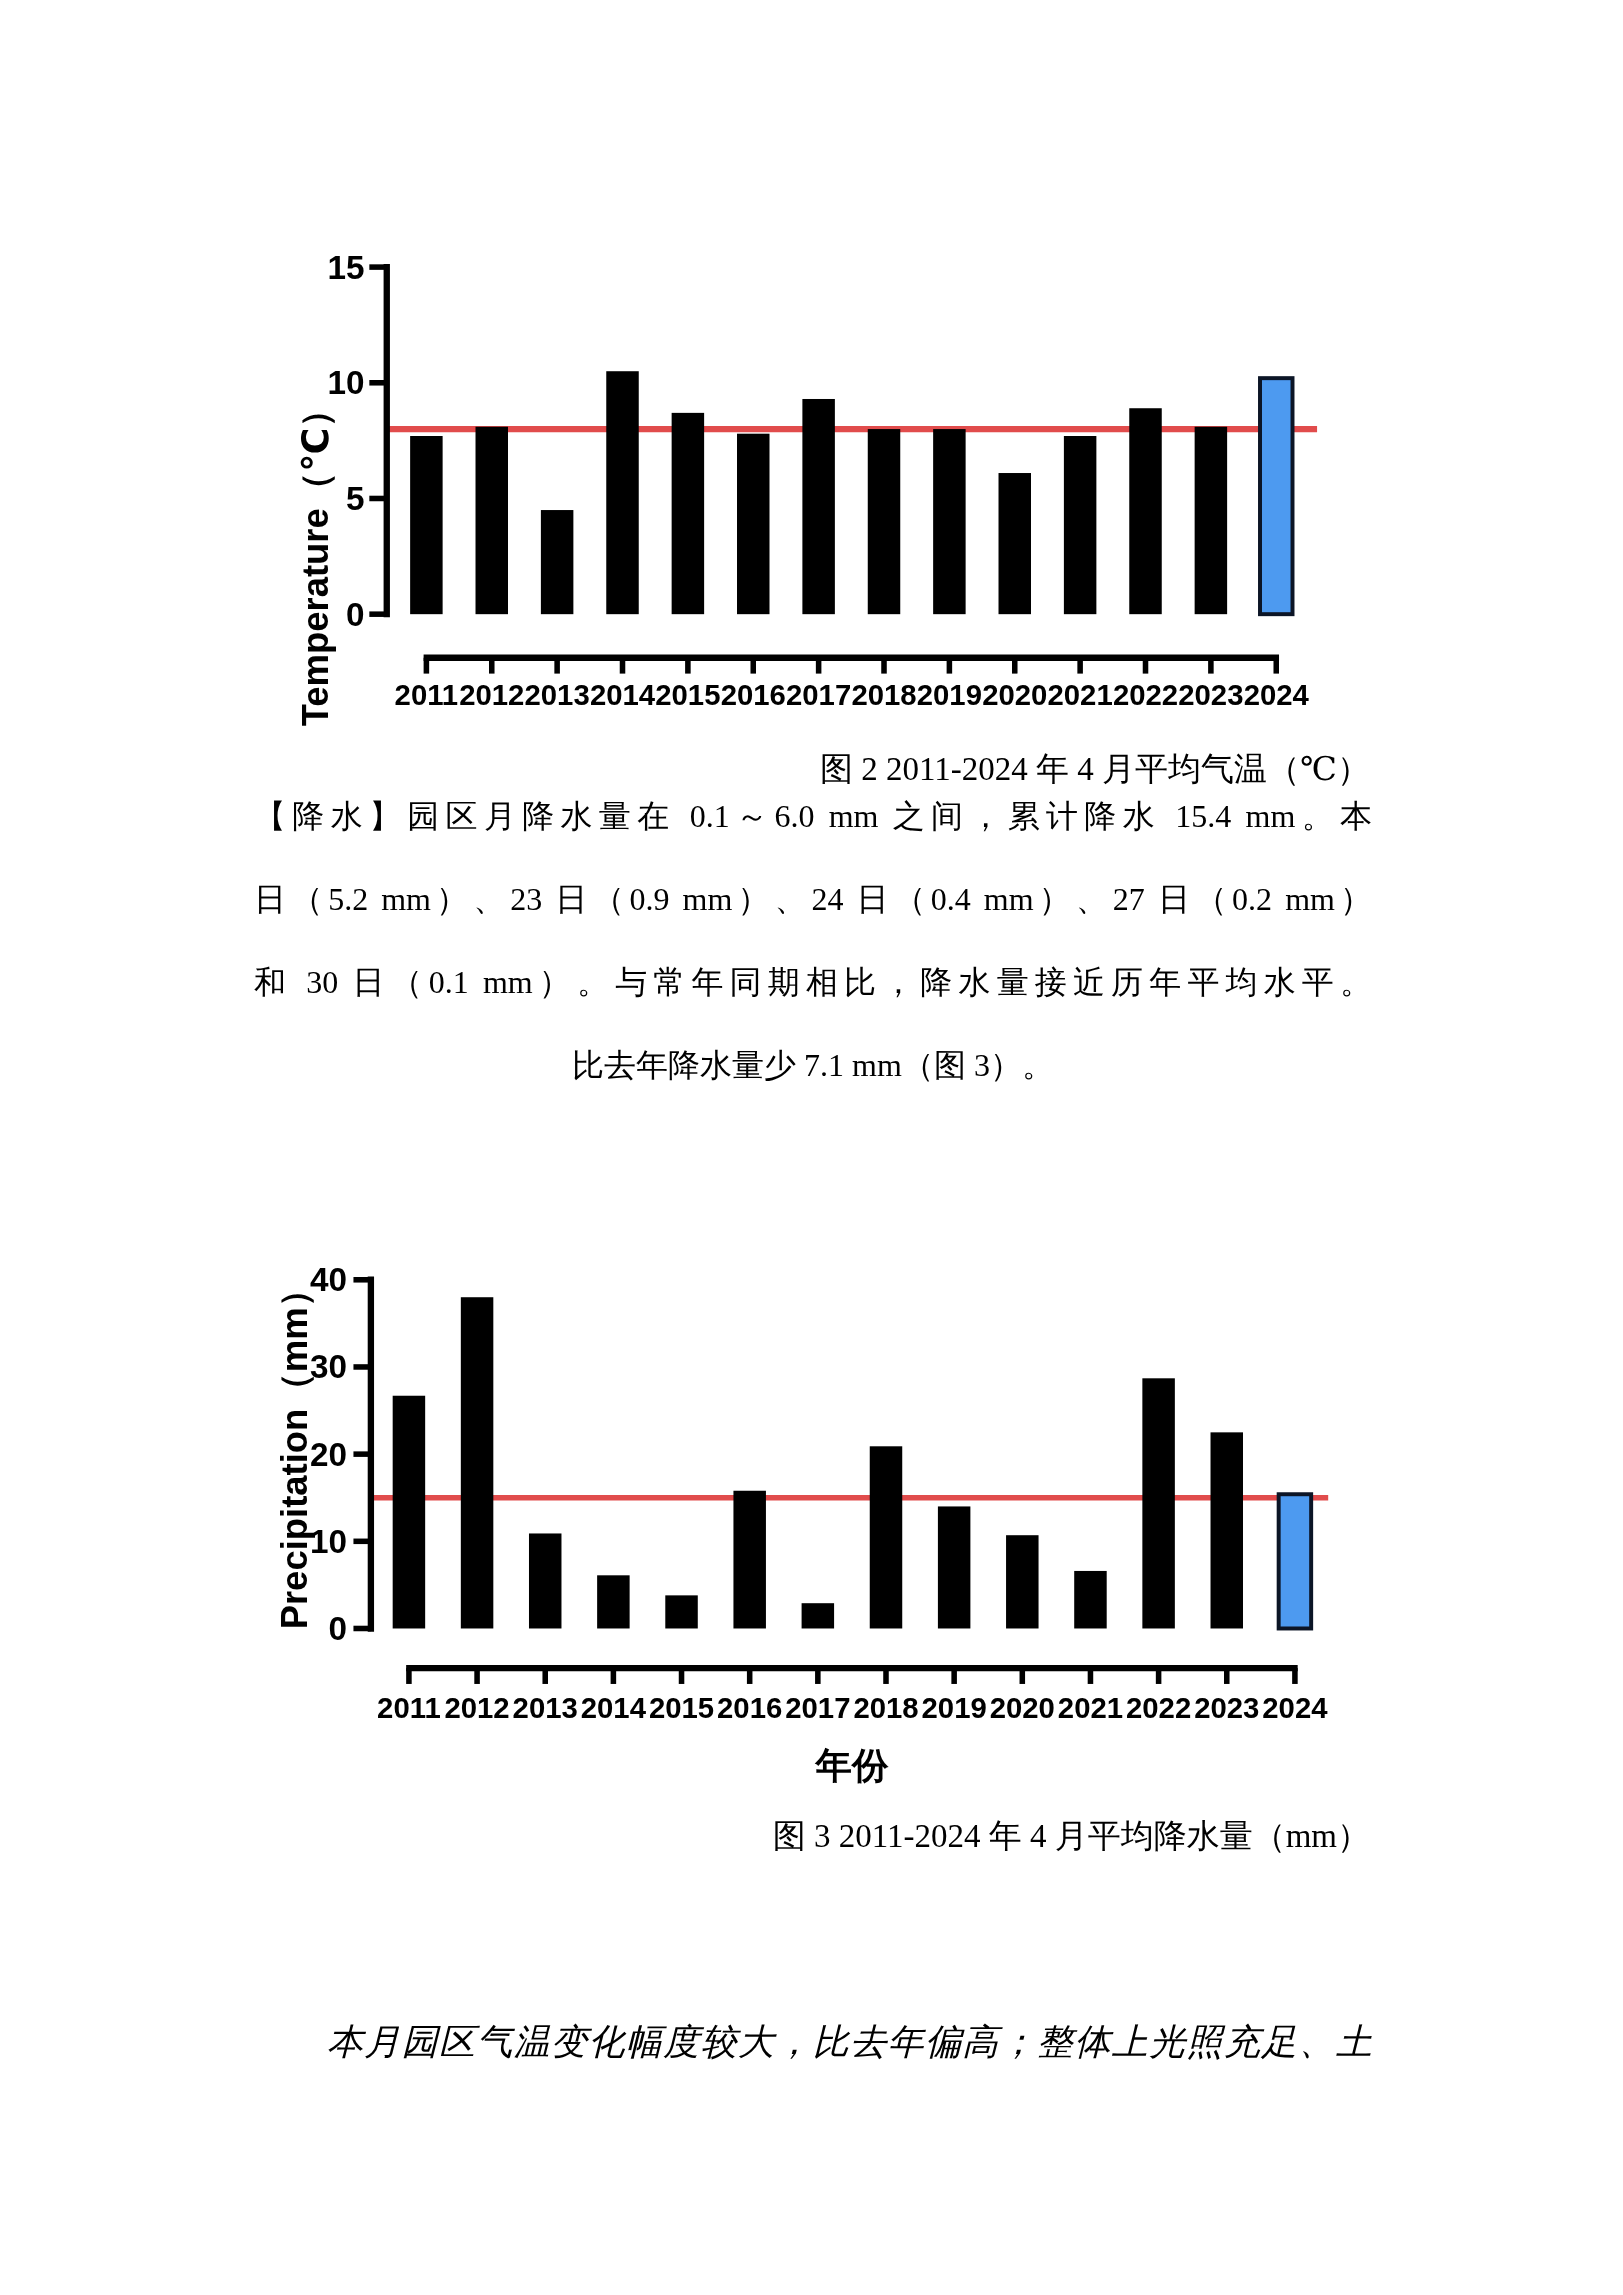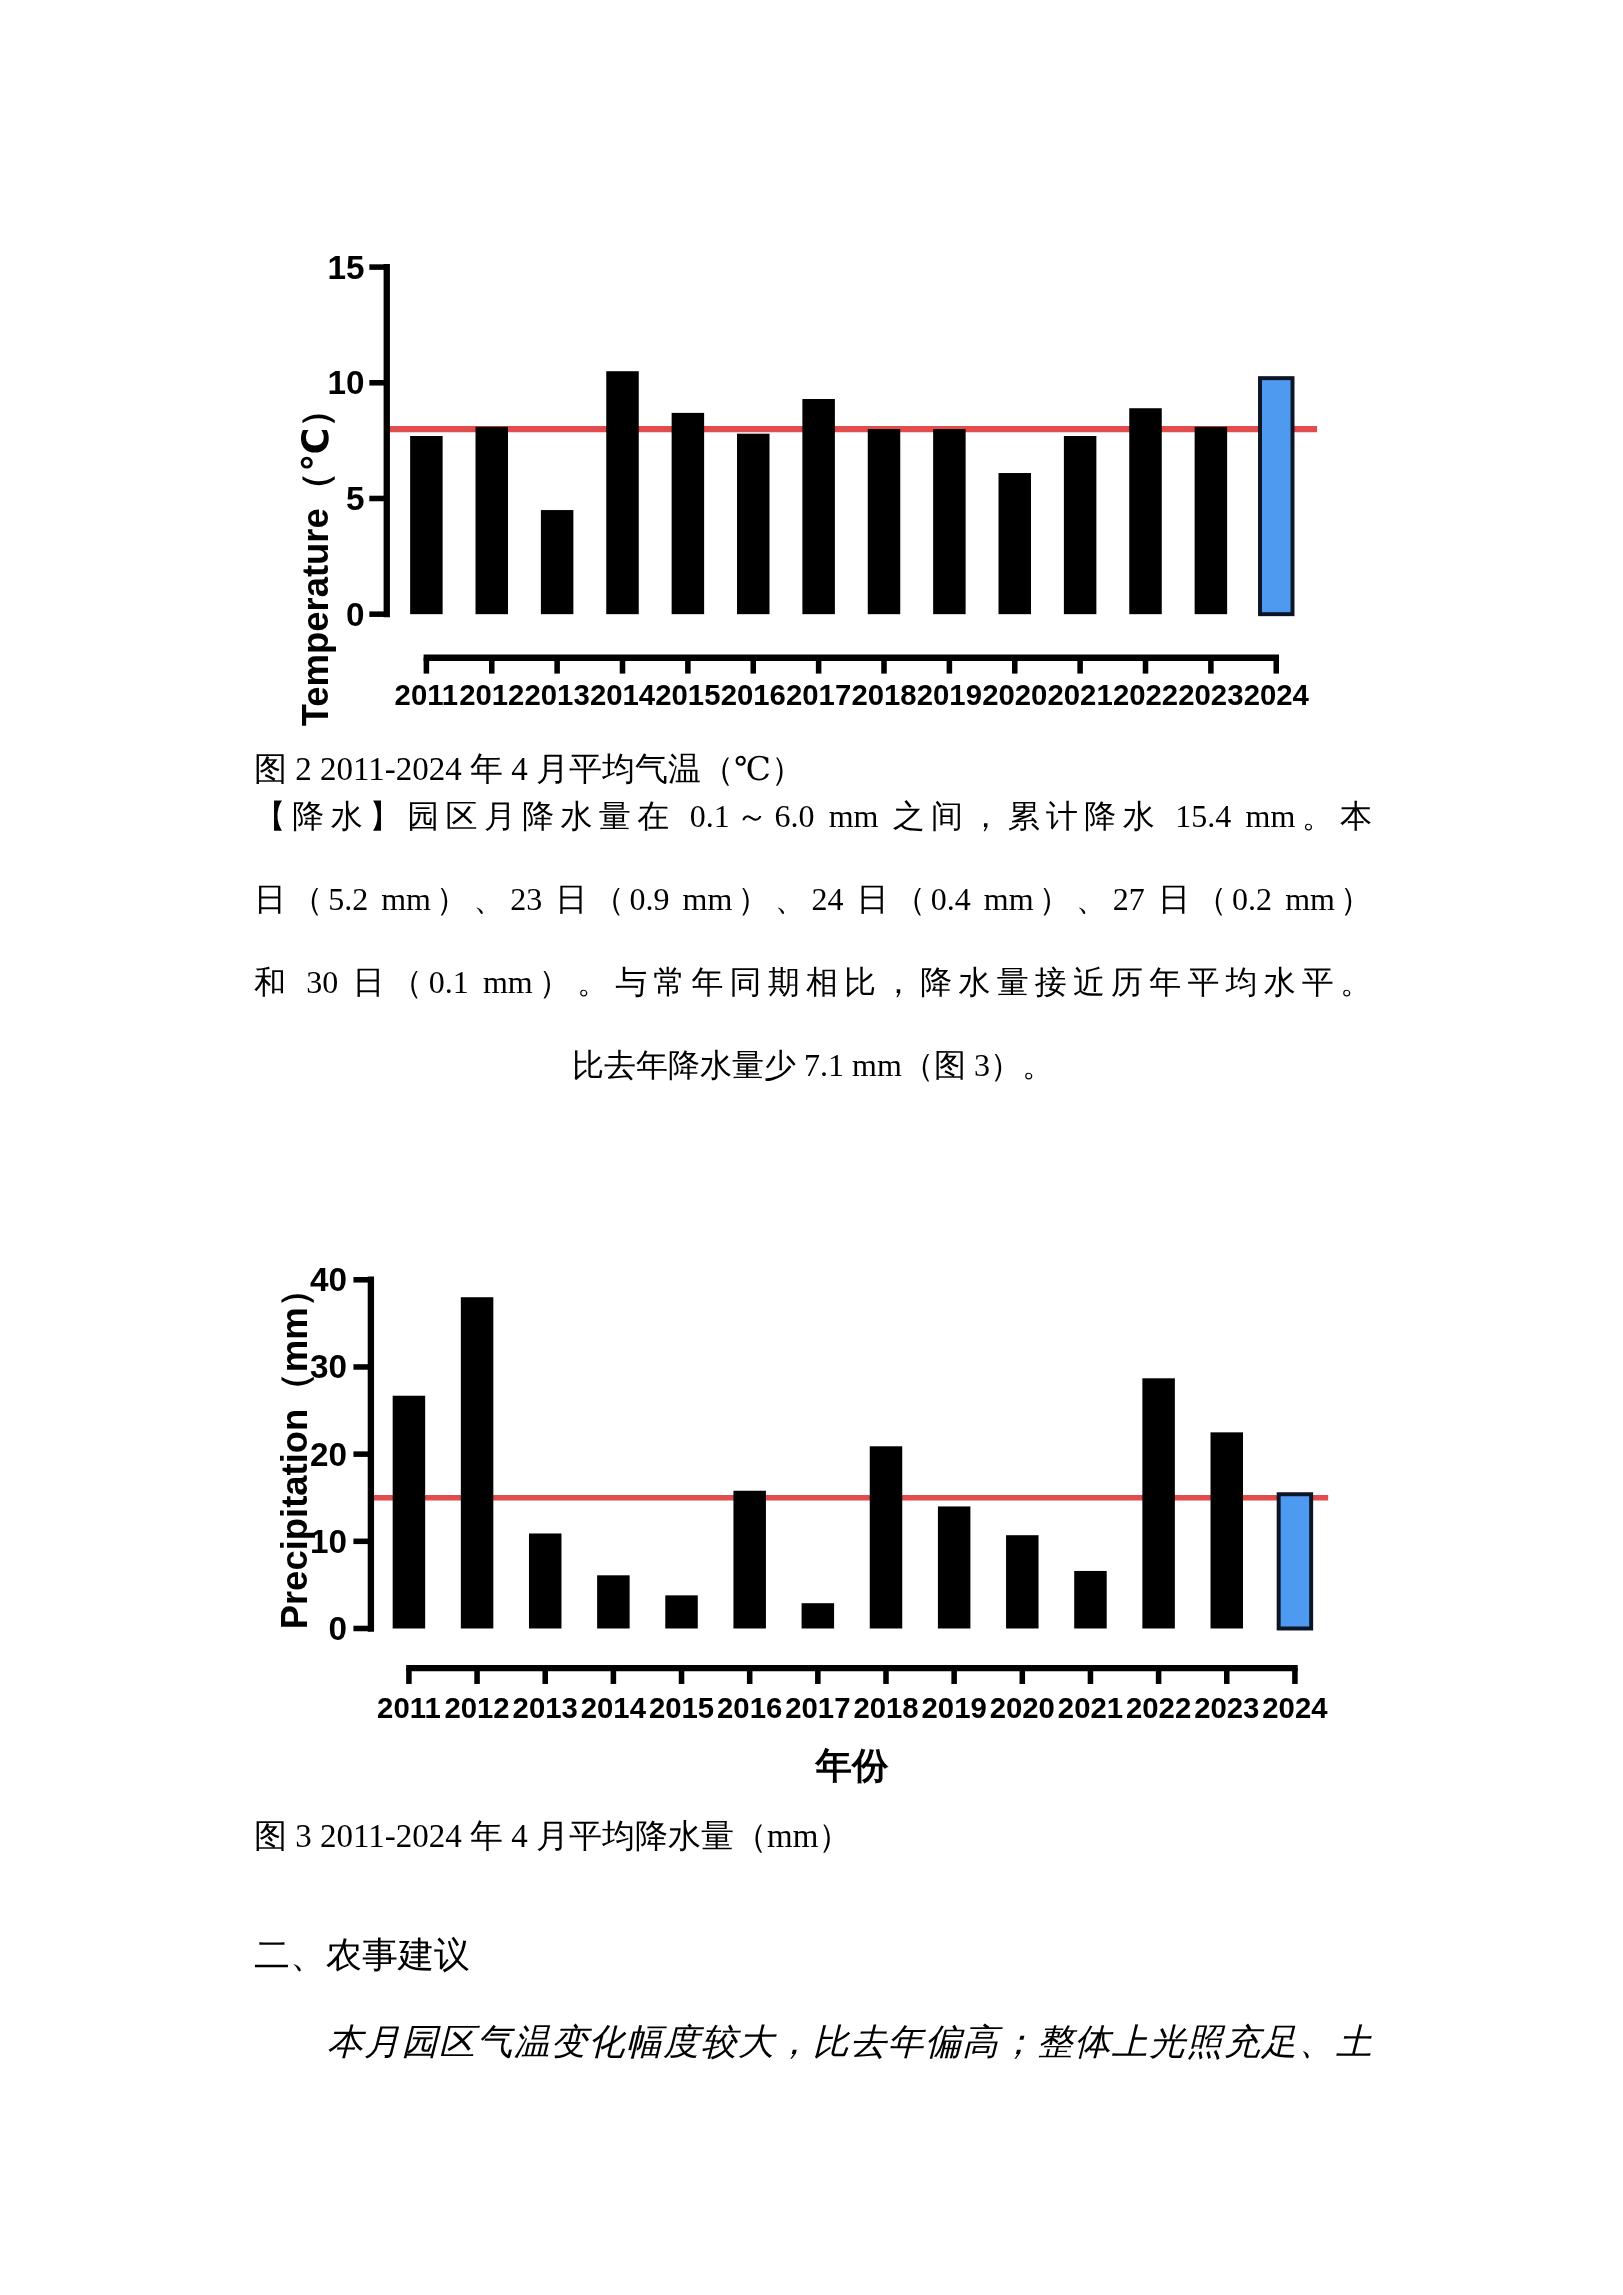--- a/index.html
+++ b/index.html
@@ -10,21 +10,21 @@
     background:#ffffff;
     overflow:hidden;
     font-family:"Liberation Serif","DejaVu Serif",serif;
     color:#000;
   }
   .chart-svg{position:absolute;left:0;}
   #chart-temperature{top:214px;width:1623px;height:523px;}
   #chart-precipitation{top:1244px;width:1623px;height:555px;}
   .figure-caption{
     position:absolute;left:254px;width:1116px;height:51px;
-    line-height:51px;font-size:33px;text-align:left;
+    line-height:51px;font-size:33px;text-align:right;
     font-family:"Liberation Serif","DejaVu Serif",serif;
   }
   #caption-fig2{top:744px;}
   #caption-fig3{top:1811px;}
   .body-paragraph{
     position:absolute;left:254px;top:775px;width:1118px;
     font-size:32px;
   }
   .body-line{
     height:83px;line-height:83px;white-space:nowrap;text-align:center;
@@ -175,18 +175,17 @@
       <text x="1462" y="2155" text-anchor="middle" dominant-baseline="central" fill="#000000" font-family="&quot;Liberation Sans&quot;,&quot;DejaVu Sans&quot;,sans-serif" font-size="37" font-weight="bold">2022</text>
       <line x1="1548" x2="1548" y1="2105" y2="2125" stroke="#000000" stroke-width="7"></line>
       <text x="1548" y="2155" text-anchor="middle" dominant-baseline="central" fill="#000000" font-family="&quot;Liberation Sans&quot;,&quot;DejaVu Sans&quot;,sans-serif" font-size="37" font-weight="bold">2023</text>
       <line x1="1634" x2="1634" y1="2105" y2="2125" stroke="#000000" stroke-width="7"></line>
       <text x="1634" y="2155" text-anchor="middle" dominant-baseline="central" fill="#000000" font-family="&quot;Liberation Sans&quot;,&quot;DejaVu Sans&quot;,sans-serif" font-size="37" font-weight="bold">2024</text>
       <text x="1075" y="2228" text-anchor="middle" dominant-baseline="central" fill="#000000" font-family="&quot;Liberation Sans&quot;,&quot;DejaVu Sans&quot;,sans-serif" font-size="46" font-weight="bold">年份</text>
     </svg>
 
   <div id="caption-fig3" class="figure-caption">图 3 2011-2024 年 4 月平均降水量（mm）</div>
 
-  <div class="section-heading">二、农事建议</div>
 
   <div class="advice-line">本月园区气温变化幅度较大，比去年偏高；整体上光照充足、土</div>
 
 </div>
 
 
 </body></html>

